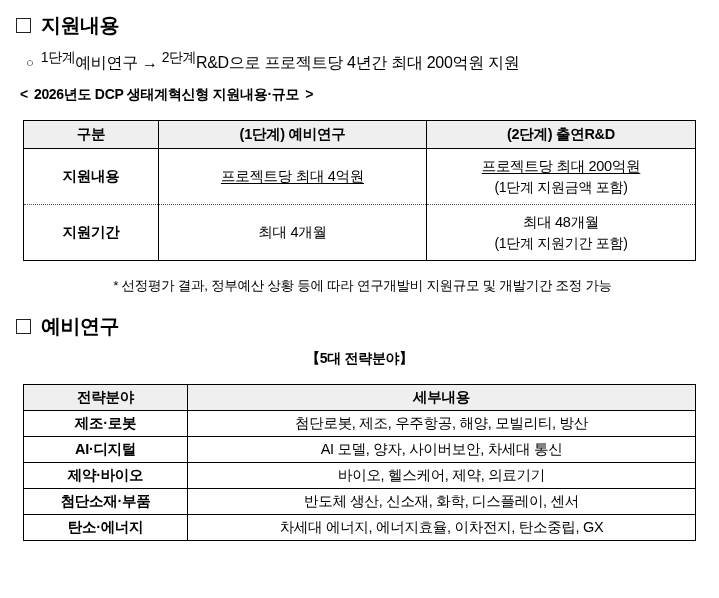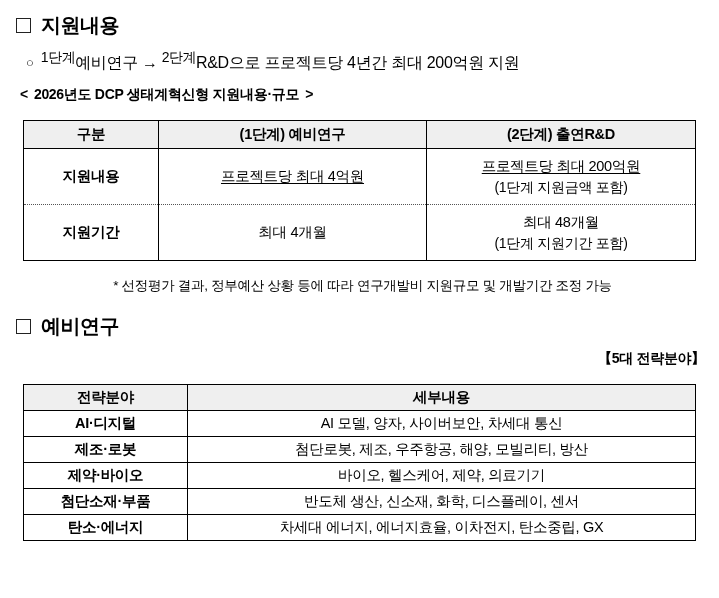--- a/index.html
+++ b/index.html
@@ -109,21 +109,21 @@
   .note {
     font-size: 13.5px;
     margin: 9px 0 0 6px;
     letter-spacing: -0.3px;
     text-align: center;
   }
 
   
   .spacer { height: 14px; }
   .caption2 {
-    text-align: right;
+    text-align: center;
     font-size: 14px;
     font-weight: bold;
     margin: 0 0 6px 0;
     letter-spacing: -0.3px;
   }
 
   table.t2 {
     width: 672px;
   }
   table.t2 th, table.t2 td {
@@ -215,28 +215,28 @@
       <col style="width:508px">
     </colgroup>
     <thead>
       <tr>
         <th>전략분야</th>
         <th>세부내용</th>
       </tr>
     </thead>
     <tbody>
       <tr>
+        <td class="col-a">제조·로봇</td>
+        <td>첨단로봇, 제조, 우주항공, 해양, 모빌리티, 방산</td>
+      </tr>
+      <tr>
         <td class="col-a">AI·디지털</td>
         <td>AI 모델, 양자, 사이버보안, 차세대 통신</td>
       </tr>
       <tr>
-        <td class="col-a">제조·로봇</td>
-        <td>첨단로봇, 제조, 우주항공, 해양, 모빌리티, 방산</td>
-      </tr>
-      <tr>
         <td class="col-a">제약·바이오</td>
         <td>바이오, 헬스케어, 제약, 의료기기</td>
       </tr>
       <tr>
         <td class="col-a">첨단소재·부품</td>
         <td>반도체 생산, 신소재, 화학, 디스플레이, 센서</td>
       </tr>
       <tr>
         <td class="col-a">탄소·에너지</td>
         <td>차세대 에너지, 에너지효율, 이차전지, 탄소중립, GX</td>

